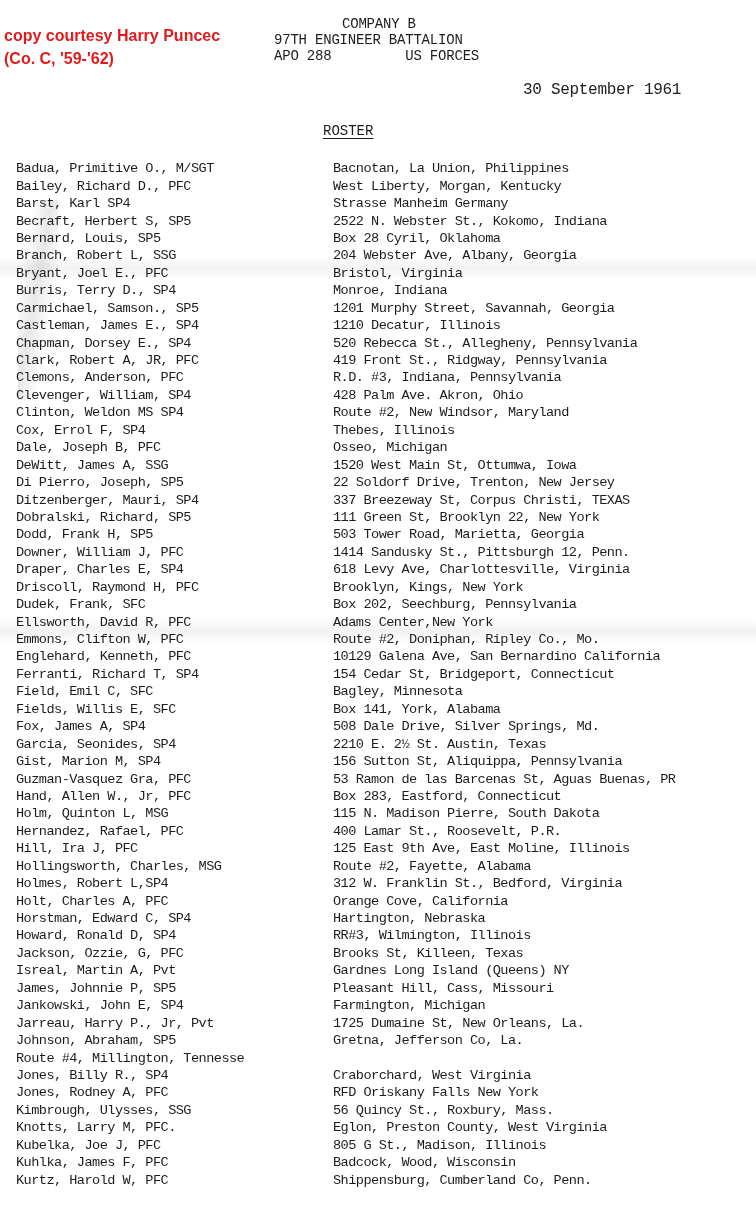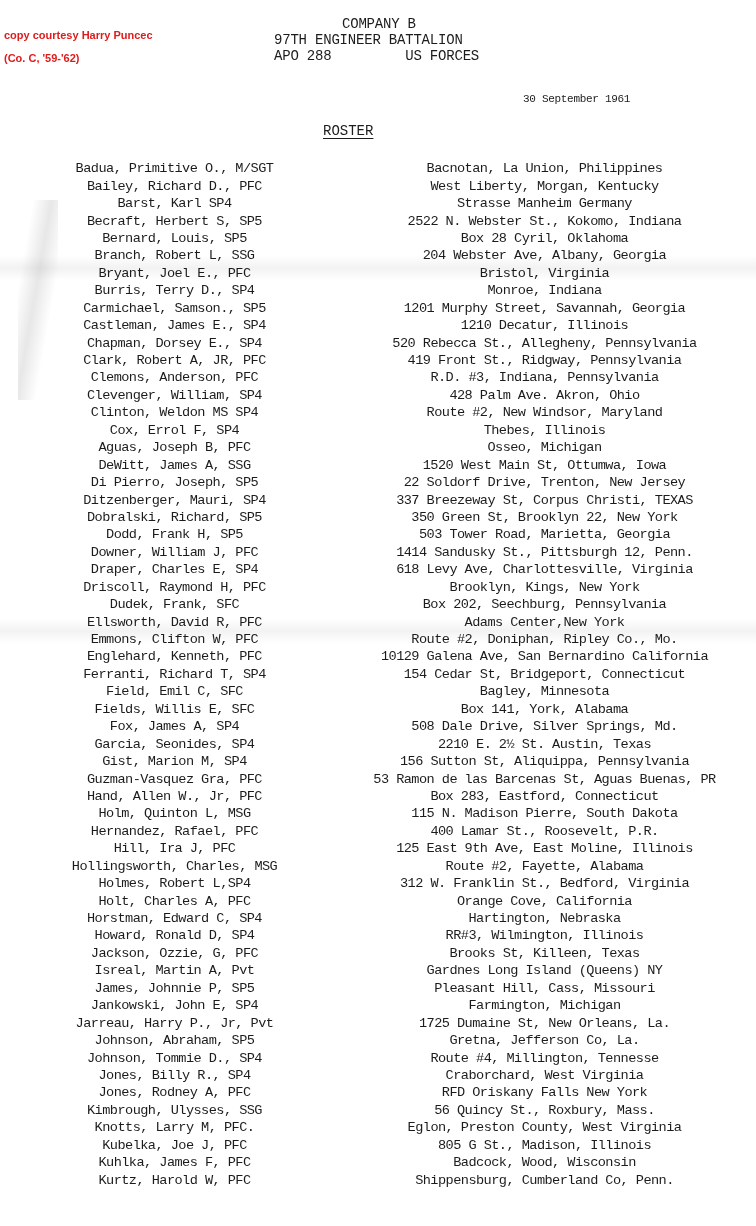--- a/index.html
+++ b/index.html
@@ -6,43 +6,42 @@
   body {
     width: 756px; height: 1226px; overflow: hidden;
     background: #ffffff;
     position: relative;
     font-family: "Liberation Mono", "DejaVu Sans Mono", monospace;
     color: #1c1c1c;
   }
   .courtesy {
     position: absolute; left: 4px; top: 24px;
     font-family: "Liberation Sans", "DejaVu Sans", sans-serif;
-    font-weight: bold; font-size: 11px; color: #e01b1b;
+    font-weight: bold; font-size: 16px; color: #e01b1b;
     line-height: 23px;
   }
   .courtesy div { white-space: nowrap; }
   .letterhead {
     position: absolute; left: 250px; top: 16px;
     font-size: 14px; line-height: 16px; letter-spacing: -0.2px; margin-left: 24px;
   }
   .letterhead .line1 { padding-left: 68px; }
   .letterhead .line3 { white-space: pre; }
   .date {
-    position: absolute; left: 523px; top: 93px;
-    font-size: 11px; letter-spacing: -0.3px;
+    position: absolute; left: 523px; top: 81px;
+    font-size: 16px; letter-spacing: -0.3px;
   }
   .roster-title {
     position: absolute; left: 323px; top: 123px;
     font-size: 14px; text-decoration: underline;
     text-underline-offset: 3px;
   }
   .roster {
     position: absolute; left: 16px; top: 160px;
     width: 740px;
-    text-align: center;
   }
   .row {
     display: flex; height: 17.45px; align-items: center;
     font-size: 13.6px; white-space: nowrap;
     letter-spacing: -0.55px;
   }
   .row .name { width: 317px; overflow: hidden; }
   .row .addr { flex: 1; overflow: visible; }
   .smudge {
     position: absolute; left: 18px; top: 200px; width: 40px; height: 200px;
@@ -136,38 +135,38 @@
     </div>
     <div class="row">
       <span class="name">Clinton, Weldon MS SP4</span>
       <span class="addr">Route #2, New Windsor, Maryland</span>
     </div>
     <div class="row">
       <span class="name">Cox, Errol F, SP4</span>
       <span class="addr">Thebes, Illinois</span>
     </div>
     <div class="row">
-      <span class="name">Aguas, Joseph B,  PFC</span>
+      <span class="name">Dale, Joseph B,  PFC</span>
       <span class="addr">Osseo, Michigan</span>
     </div>
     <div class="row">
       <span class="name">DeWitt, James A, SSG</span>
       <span class="addr">1520 West Main St, Ottumwa, Iowa</span>
     </div>
     <div class="row">
       <span class="name">Di Pierro, Joseph, SP5</span>
       <span class="addr">22 Soldorf Drive, Trenton, New Jersey</span>
     </div>
     <div class="row">
       <span class="name">Ditzenberger, Mauri, SP4</span>
       <span class="addr">337 Breezeway St, Corpus Christi, TEXAS</span>
     </div>
     <div class="row">
       <span class="name">Dobralski, Richard, SP5</span>
-      <span class="addr">350 Green St, Brooklyn 22, New York</span>
+      <span class="addr">111 Green St, Brooklyn 22, New York</span>
     </div>
     <div class="row">
       <span class="name">Dodd, Frank H,  SP5</span>
       <span class="addr">503 Tower Road, Marietta, Georgia</span>
     </div>
     <div class="row">
       <span class="name">Downer, William J,  PFC</span>
       <span class="addr">1414 Sandusky St., Pittsburgh 12, Penn.</span>
     </div>
     <div class="row">
@@ -276,21 +275,20 @@
     </div>
     <div class="row">
       <span class="name">Jarreau, Harry P., Jr, Pvt</span>
       <span class="addr">1725 Dumaine St, New Orleans, La.</span>
     </div>
     <div class="row">
       <span class="name">Johnson, Abraham, SP5</span>
       <span class="addr">Gretna, Jefferson Co, La.</span>
     </div>
     <div class="row">
-      <span class="name">Johnson, Tommie D., SP4</span>
       <span class="addr">Route #4, Millington, Tennesse</span>
     </div>
     <div class="row">
       <span class="name">Jones, Billy R., SP4</span>
       <span class="addr">Craborchard, West Virginia</span>
     </div>
     <div class="row">
       <span class="name">Jones, Rodney A, PFC</span>
       <span class="addr">RFD Oriskany Falls New York</span>
     </div>

